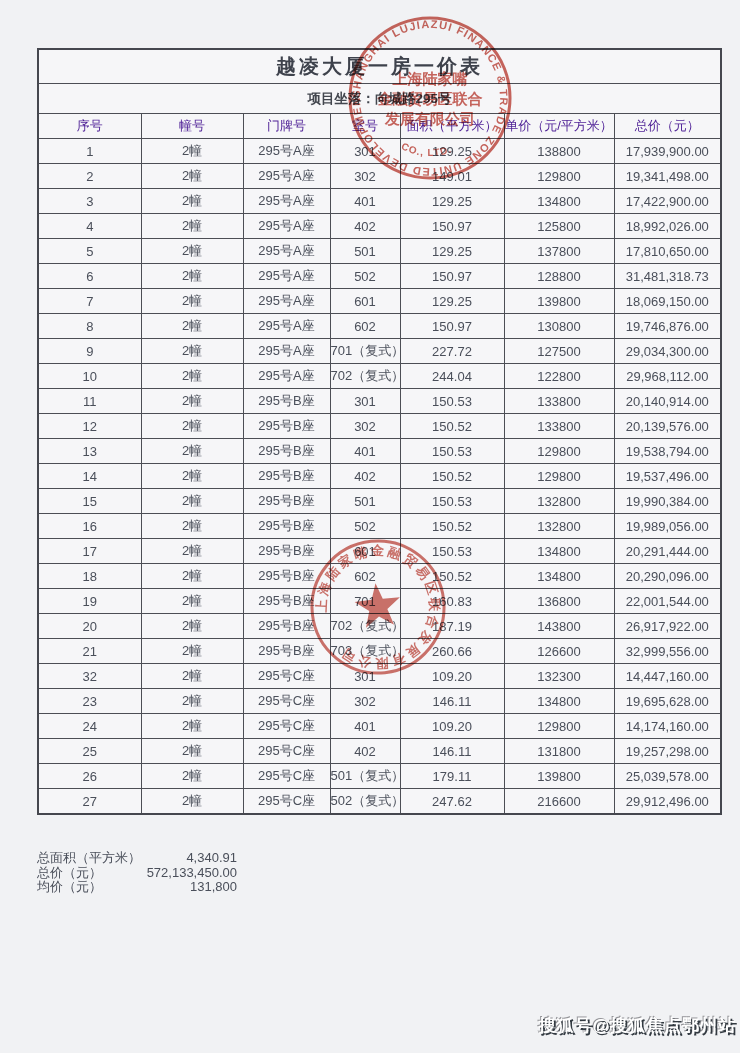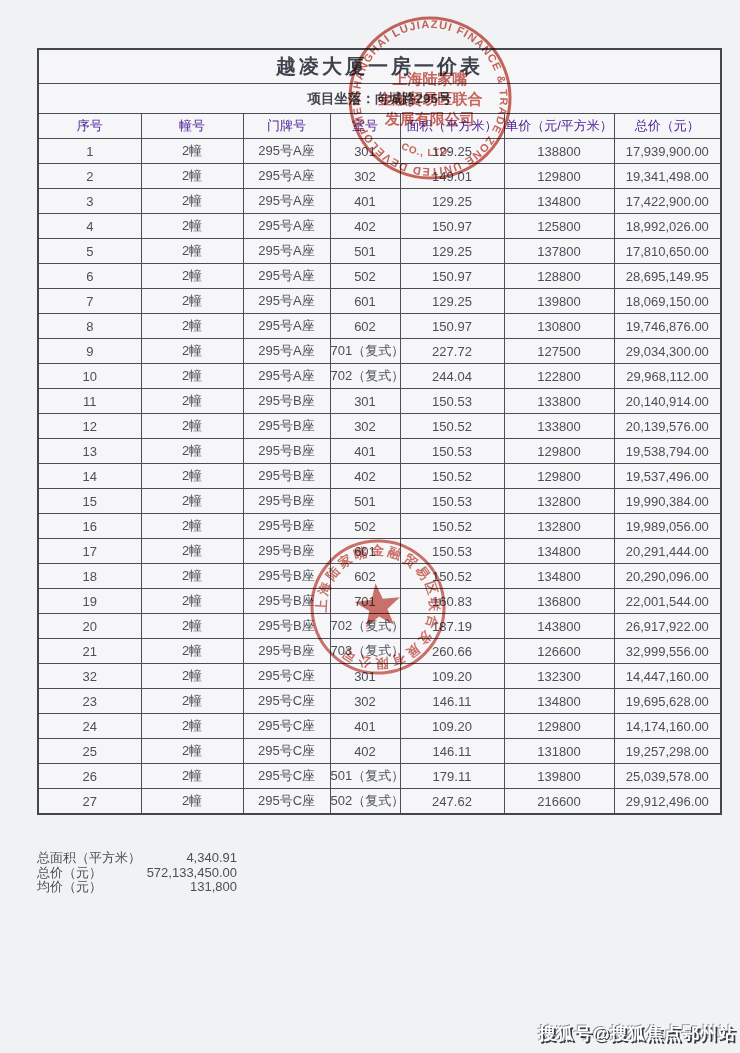--- a/index.html
+++ b/index.html
@@ -39,21 +39,21 @@
     position:absolute;left:37px;top:851px;width:200px;
     font-size:13px;color:#4a4f5a;
   }
   .summary-row{display:flex;justify-content:space-between;line-height:14.5px;white-space:nowrap;gap:20px;}
   
   .stamp{position:absolute;mix-blend-mode:multiply;pointer-events:none;}
   .stamp-top{left:342px;top:10px;opacity:.82;}
   .stamp-mid{left:303px;top:532px;opacity:.75;transform:rotate(-6deg);}
   
   .watermark{
-    position:absolute;right:4px;bottom:8px;
+    position:absolute;right:4px;bottom:16px;
     font-size:17px;font-weight:bold;letter-spacing:1px;
     color:#ffffff;
     text-shadow:2px 2px 0 #333a41,-1px -1px 0 rgba(70,70,75,.55);
     white-space:nowrap;
   }
 </style>
 </head>
 <body>
 
 <div class="page">
@@ -131,21 +131,21 @@
           <td>137800</td>
           <td class="col-total">17,810,650.00</td>
         </tr>
         <tr>
           <td>6</td>
           <td>2幢</td>
           <td>295号A座</td>
           <td>502</td>
           <td>150.97</td>
           <td>128800</td>
-          <td class="col-total">28,695,149.95</td>
+          <td class="col-total">31,481,318.73</td>
         </tr>
         <tr>
           <td>7</td>
           <td>2幢</td>
           <td>295号A座</td>
           <td>601</td>
           <td>129.25</td>
           <td>139800</td>
           <td class="col-total">18,069,150.00</td>
         </tr>

